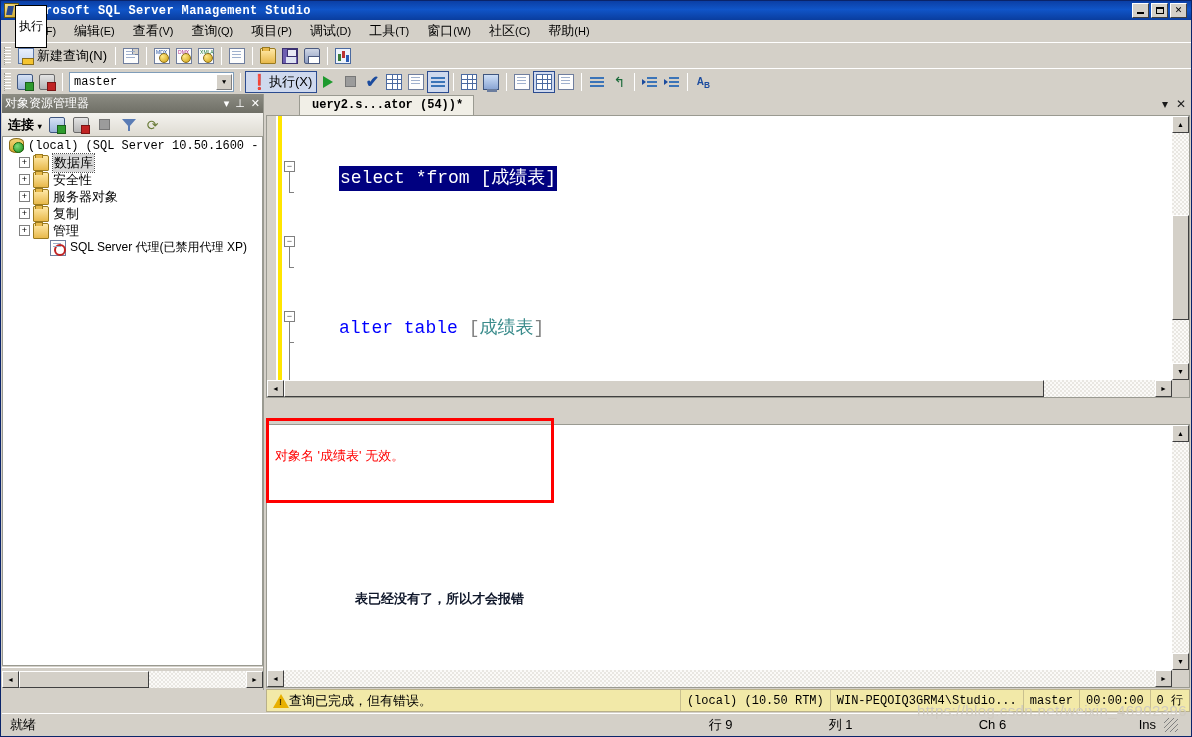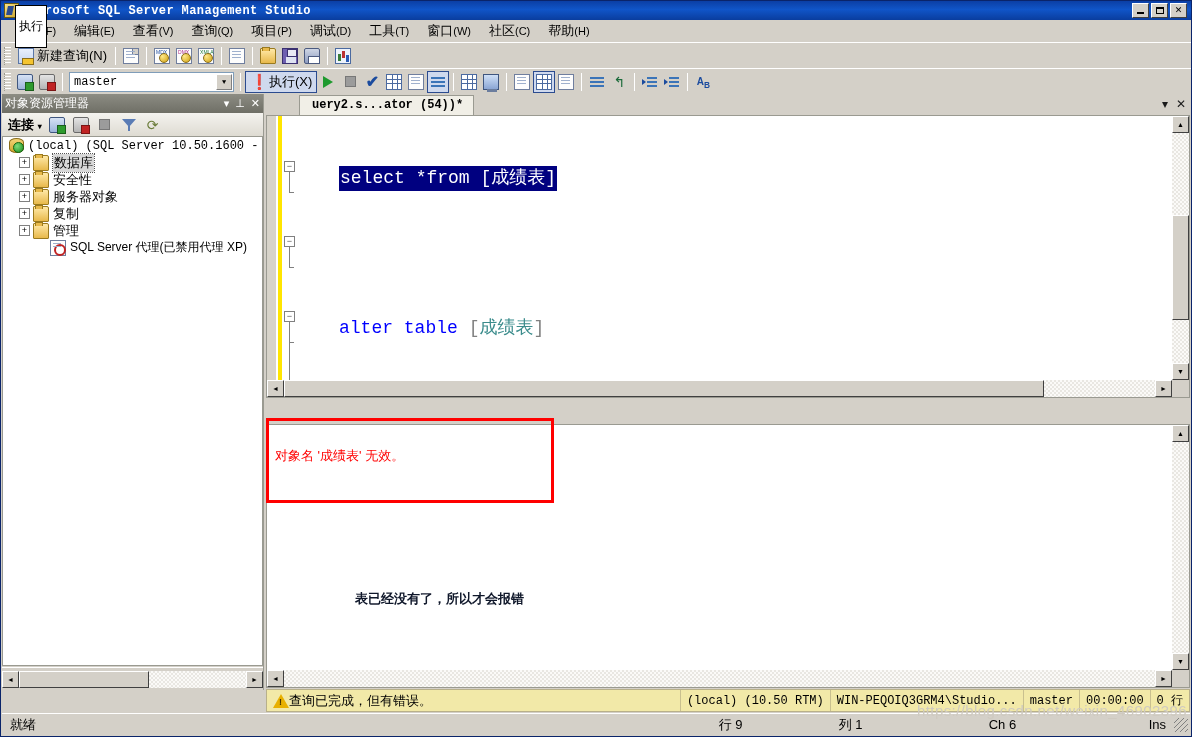--- a/index.html
+++ b/index.html
@@ -321,21 +321,21 @@
     display: flex; align-items: center; font-size: 13px;
   }
   .qs-cell {
     height: 21px; display: flex; align-items: center; padding: 0 6px;
     border-right: 1px solid #c9c08f; white-space: nowrap;
   }
   .qs-cell.first { }
   .qs-cell.mono { font-family: "Liberation Mono", monospace; font-size: 12px; }
 
   .statusbar {
-    position: absolute; left: 1px; bottom: 1px; right: 1px; height: 22px;
+    position: absolute; left: 1px; bottom: 1px; right: 11px; height: 22px;
     background: #d4d0c8; border-top: 1px solid #fff;
     display: flex; align-items: center; font-size: 13px;
   }
   .sb-cell { padding: 0 8px; white-space: nowrap; }
   .sb-grow { flex: 1 1 auto; }
   .resize-grip {
     width: 14px; height: 14px; margin-right: 2px;
     background-image: linear-gradient(135deg, transparent 45%, #808080 45%, #808080 60%, transparent 60%);
     background-size: 5px 5px;
   }

